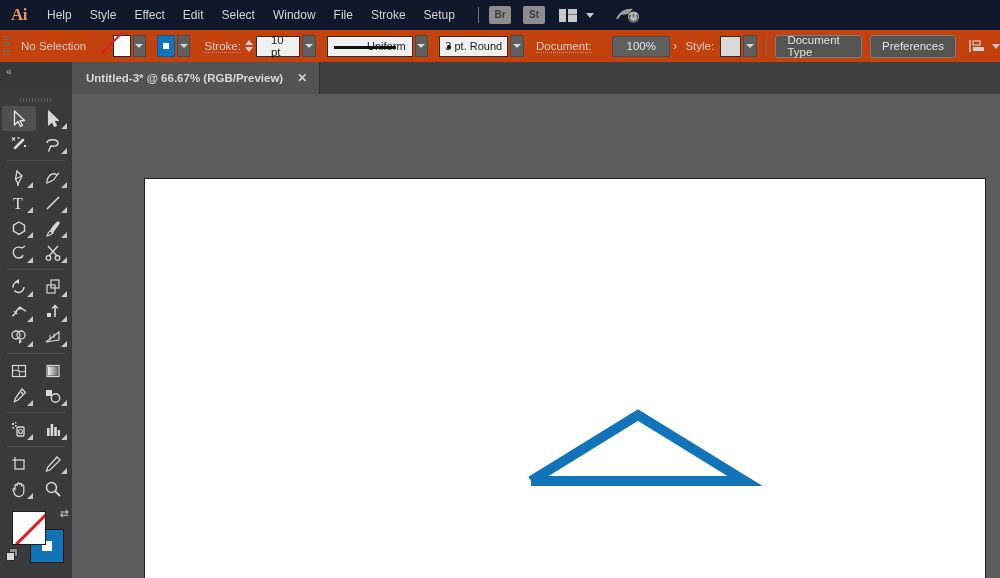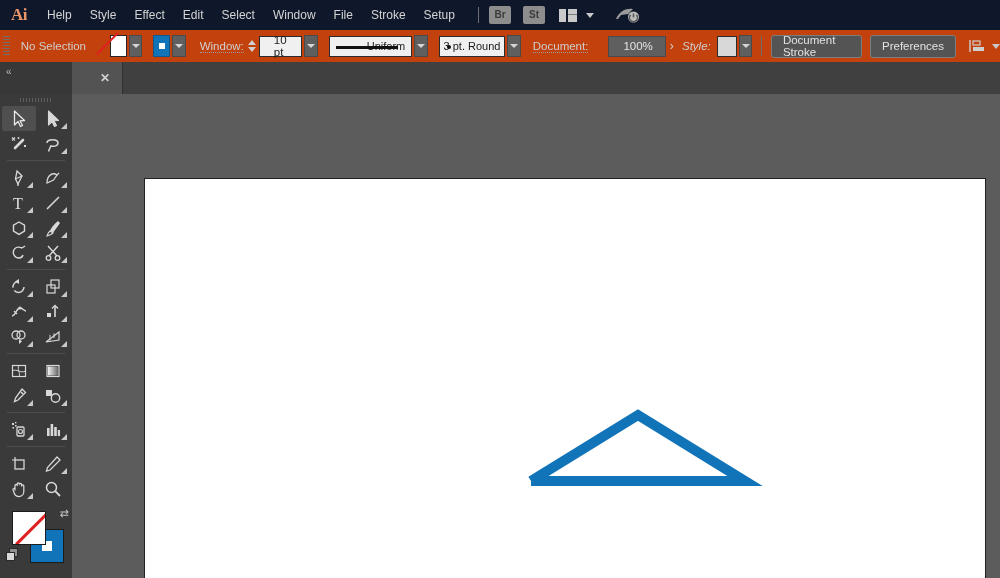--- a/index.html
+++ b/index.html
@@ -277,21 +277,21 @@
       <span class="tri"></span>
     </div>
 
     <div class="stroke-swatch" style="margin-left:11px;">
       <em></em>
     </div>
     <div class="dd-btn" style="margin-left:2px;">
       <span class="tri"></span>
     </div>
 
-    <div class="cb-label dotted" style="margin-left:14px;">Window:</div>
+    <div class="cb-label dotted" style="margin-left:14px;">Stroke:</div>
     <div class="spinner">
       <span class="tri-up"></span>
       <span class="tri-dn"></span>
     </div>
     <div class="field" style="width:48px;">10 pt</div>
     <div class="dd-btn" style="margin-left:2px;">
       <span class="tri"></span>
     </div>
 
     <div class="profile-field" style="margin-left:11px;">
@@ -307,45 +307,46 @@
       <span>3 pt. Round</span>
     </div>
     <div class="dd-btn" style="margin-left:2px;">
       <span class="tri"></span>
     </div>
 
     <div class="cb-label dotted" style="margin-left:12px;">Document:</div>
     <div class="field dark" style="width:58px;margin-left:20px;">100%</div>
     <div class="arrow-btn">›</div>
 
-    <div class="cb-label" style="margin-left:5px;font-style:italic;">Style:</div>
+    <div class="cb-label" style="margin-left:5px;">Style:</div>
     <div class="style-swatch" style="margin-left:6px;"></div>
     <div class="dd-btn" style="margin-left:2px;">
       <span class="tri"></span>
     </div>
 
     <div class="cb-sep"></div>
-    <div class="pill">Document Stroke</div>
+    <div class="pill">Document Type</div>
     <div class="pill" style="margin-left:8px;">Preferences</div>
 
     <div style="margin-left:12px;display:flex;align-items:center;">
       <svg width="18" height="16" viewBox="0 0 18 16">
         <path d="M2 2 L2 14" stroke="#cfcfcf" stroke-width="1.4" fill="none"></path>
         <rect x="5" y="3" width="7" height="4" fill="none" stroke="#cfcfcf" stroke-width="1.2"></rect>
         <rect x="5" y="9" width="11" height="4" fill="#cfcfcf"></rect>
       </svg>
       <span class="chev" style="margin-left:6px;"></span>
     </div>
   </div>
 
   <div class="tabrow">
     <div class="panel-collapse">
       <span class="collapse-arrows">«</span>
     </div>
     <div class="doc-tab">
+      <span class="title">Untitled-3* @ 66.67% (RGB/Preview)</span>
       <span class="closex">✕</span>
     </div>
   </div>
 
   <div class="toolbar">
     <div class="tb-grip">
         <i></i>
       </div>
 
     <div class="tool-grid">

